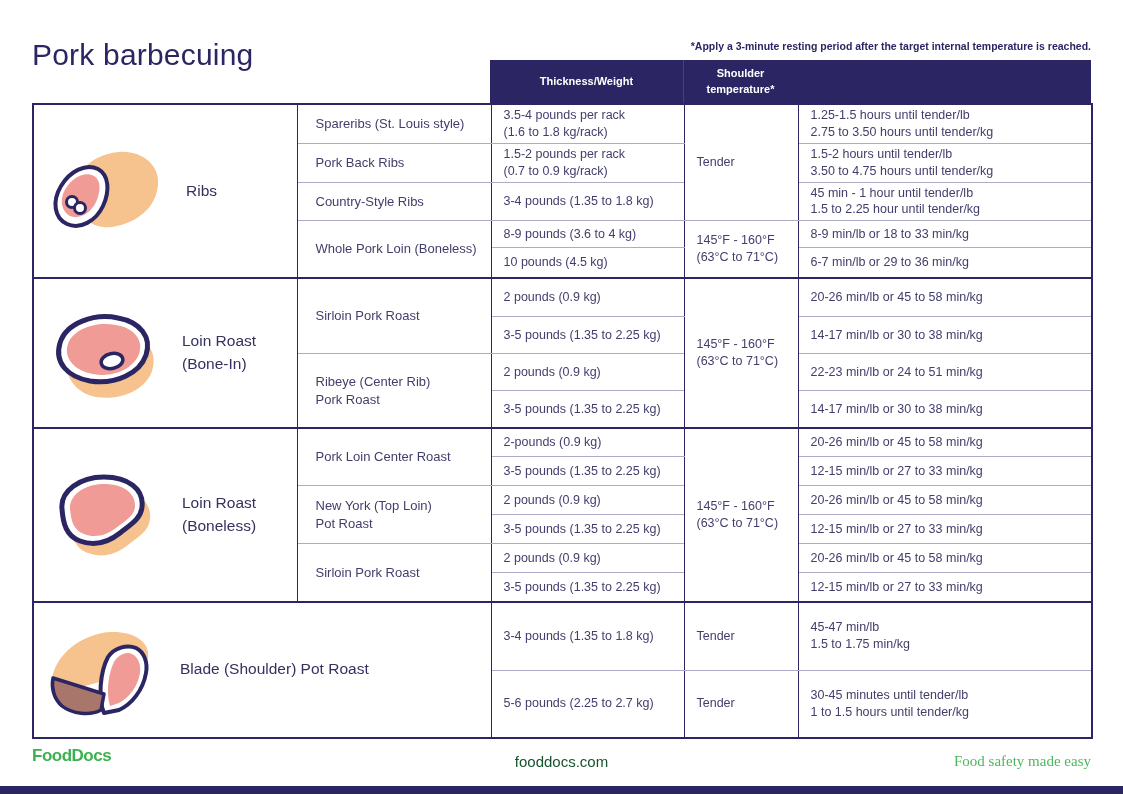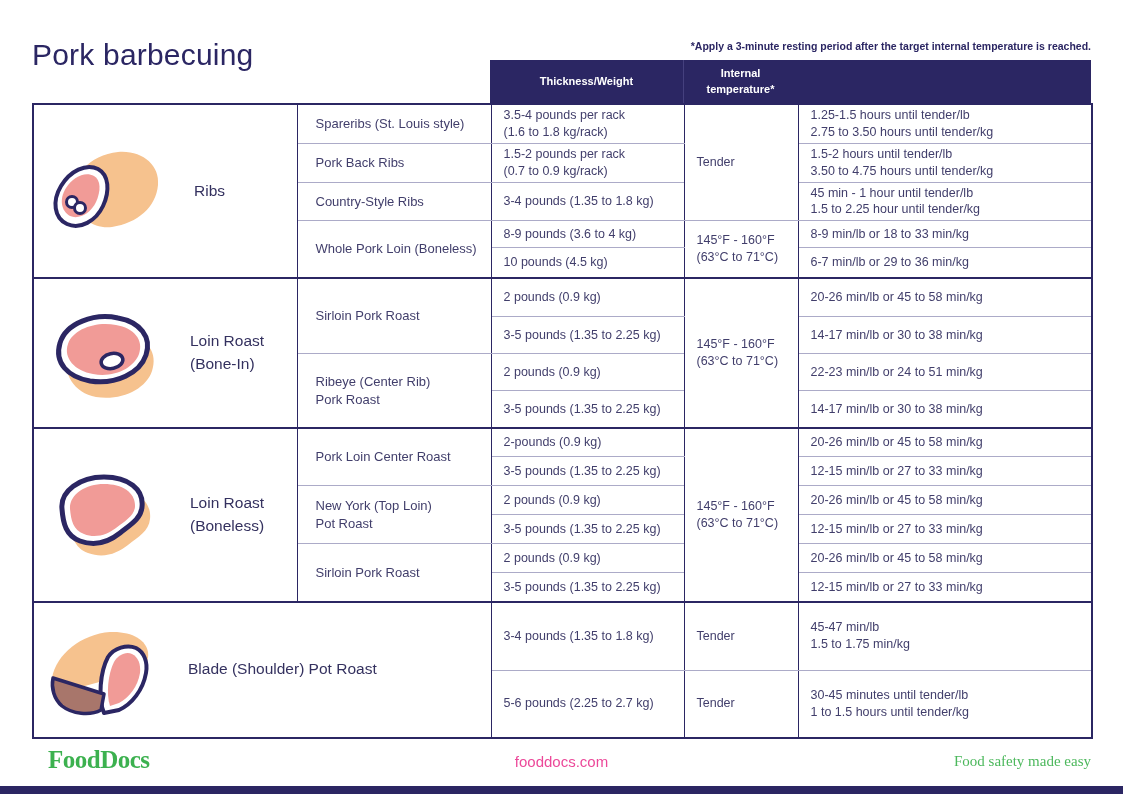--- a/index.html
+++ b/index.html
@@ -38,50 +38,50 @@
   td {
     border-left:1px solid #2B2663; border-right:1px solid #2B2663;
     border-top:1px solid #ACABC8; border-bottom:1px solid #ACABC8;
     color:#413E6B; font-size:12.5px; line-height:1.35;
     vertical-align:middle; padding:2px 6px 2px 12px;
     white-space:pre-line; overflow:hidden;
   }
   tbody tr:first-child td { border-top:2px solid #2B2663; }
   td.cut-cell { font-size:13px; padding-left:18px; }
   td.cat-cell { padding:0 0 0 6px; }
-  .cat-inner { display:flex; align-items:center; gap:20px; }
+  .cat-inner { display:flex; align-items:center; gap:12px; }
   .cat-label { font-size:15.5px; color:#34315F; line-height:1.45; white-space:pre-line; }
   .cut-illu { flex:0 0 auto; }
 
   .footer { position:absolute; left:32px; right:32px; top:744px; height:34px; }
   .logo {
-    position:absolute; left:16px; top:2px;
-    font-size:25px; font-weight:800; letter-spacing:-.5px; color:#3CB14F;font-family:Liberation Serif, serif;
+    position:absolute; left:0; top:2px;
+    font-size:17px; font-weight:800; letter-spacing:-.5px; color:#3CB14F;
   }
   .site {
     position:absolute; left:50%; transform:translateX(-50%); top:9px;
-    font-size:15px; color:#ec4899;
+    font-size:15px; color:#14532d;
   }
   .tagline {
     position:absolute; right:0; top:9px;
     font-size:15px; color:#4CB85C;font-family:Liberation Serif, serif;
   }
   .bottom-bar { position:absolute; left:0; bottom:0; width:100%; height:8px; background:#2B2663; }
 </style>
 </head>
 <body>
 
 <div class="page">
 
   <div class="title">Pork barbecuing</div>
   <div class="note">*Apply a 3-minute resting period after the target internal temperature is reached.</div>
 
   <div class="header-band">
     <div class="header-cell hc-thickness">Thickness/Weight</div>
-    <div class="header-cell hc-temp">Internal
+    <div class="header-cell hc-temp">Shoulder
 temperature*</div>
   </div>
 
   <table class="body-table">
     <colgroup>
       <col style="width:264px">
         <col style="width:194px">
         <col style="width:193px">
         <col style="width:114px">
         <col style="width:294px">

